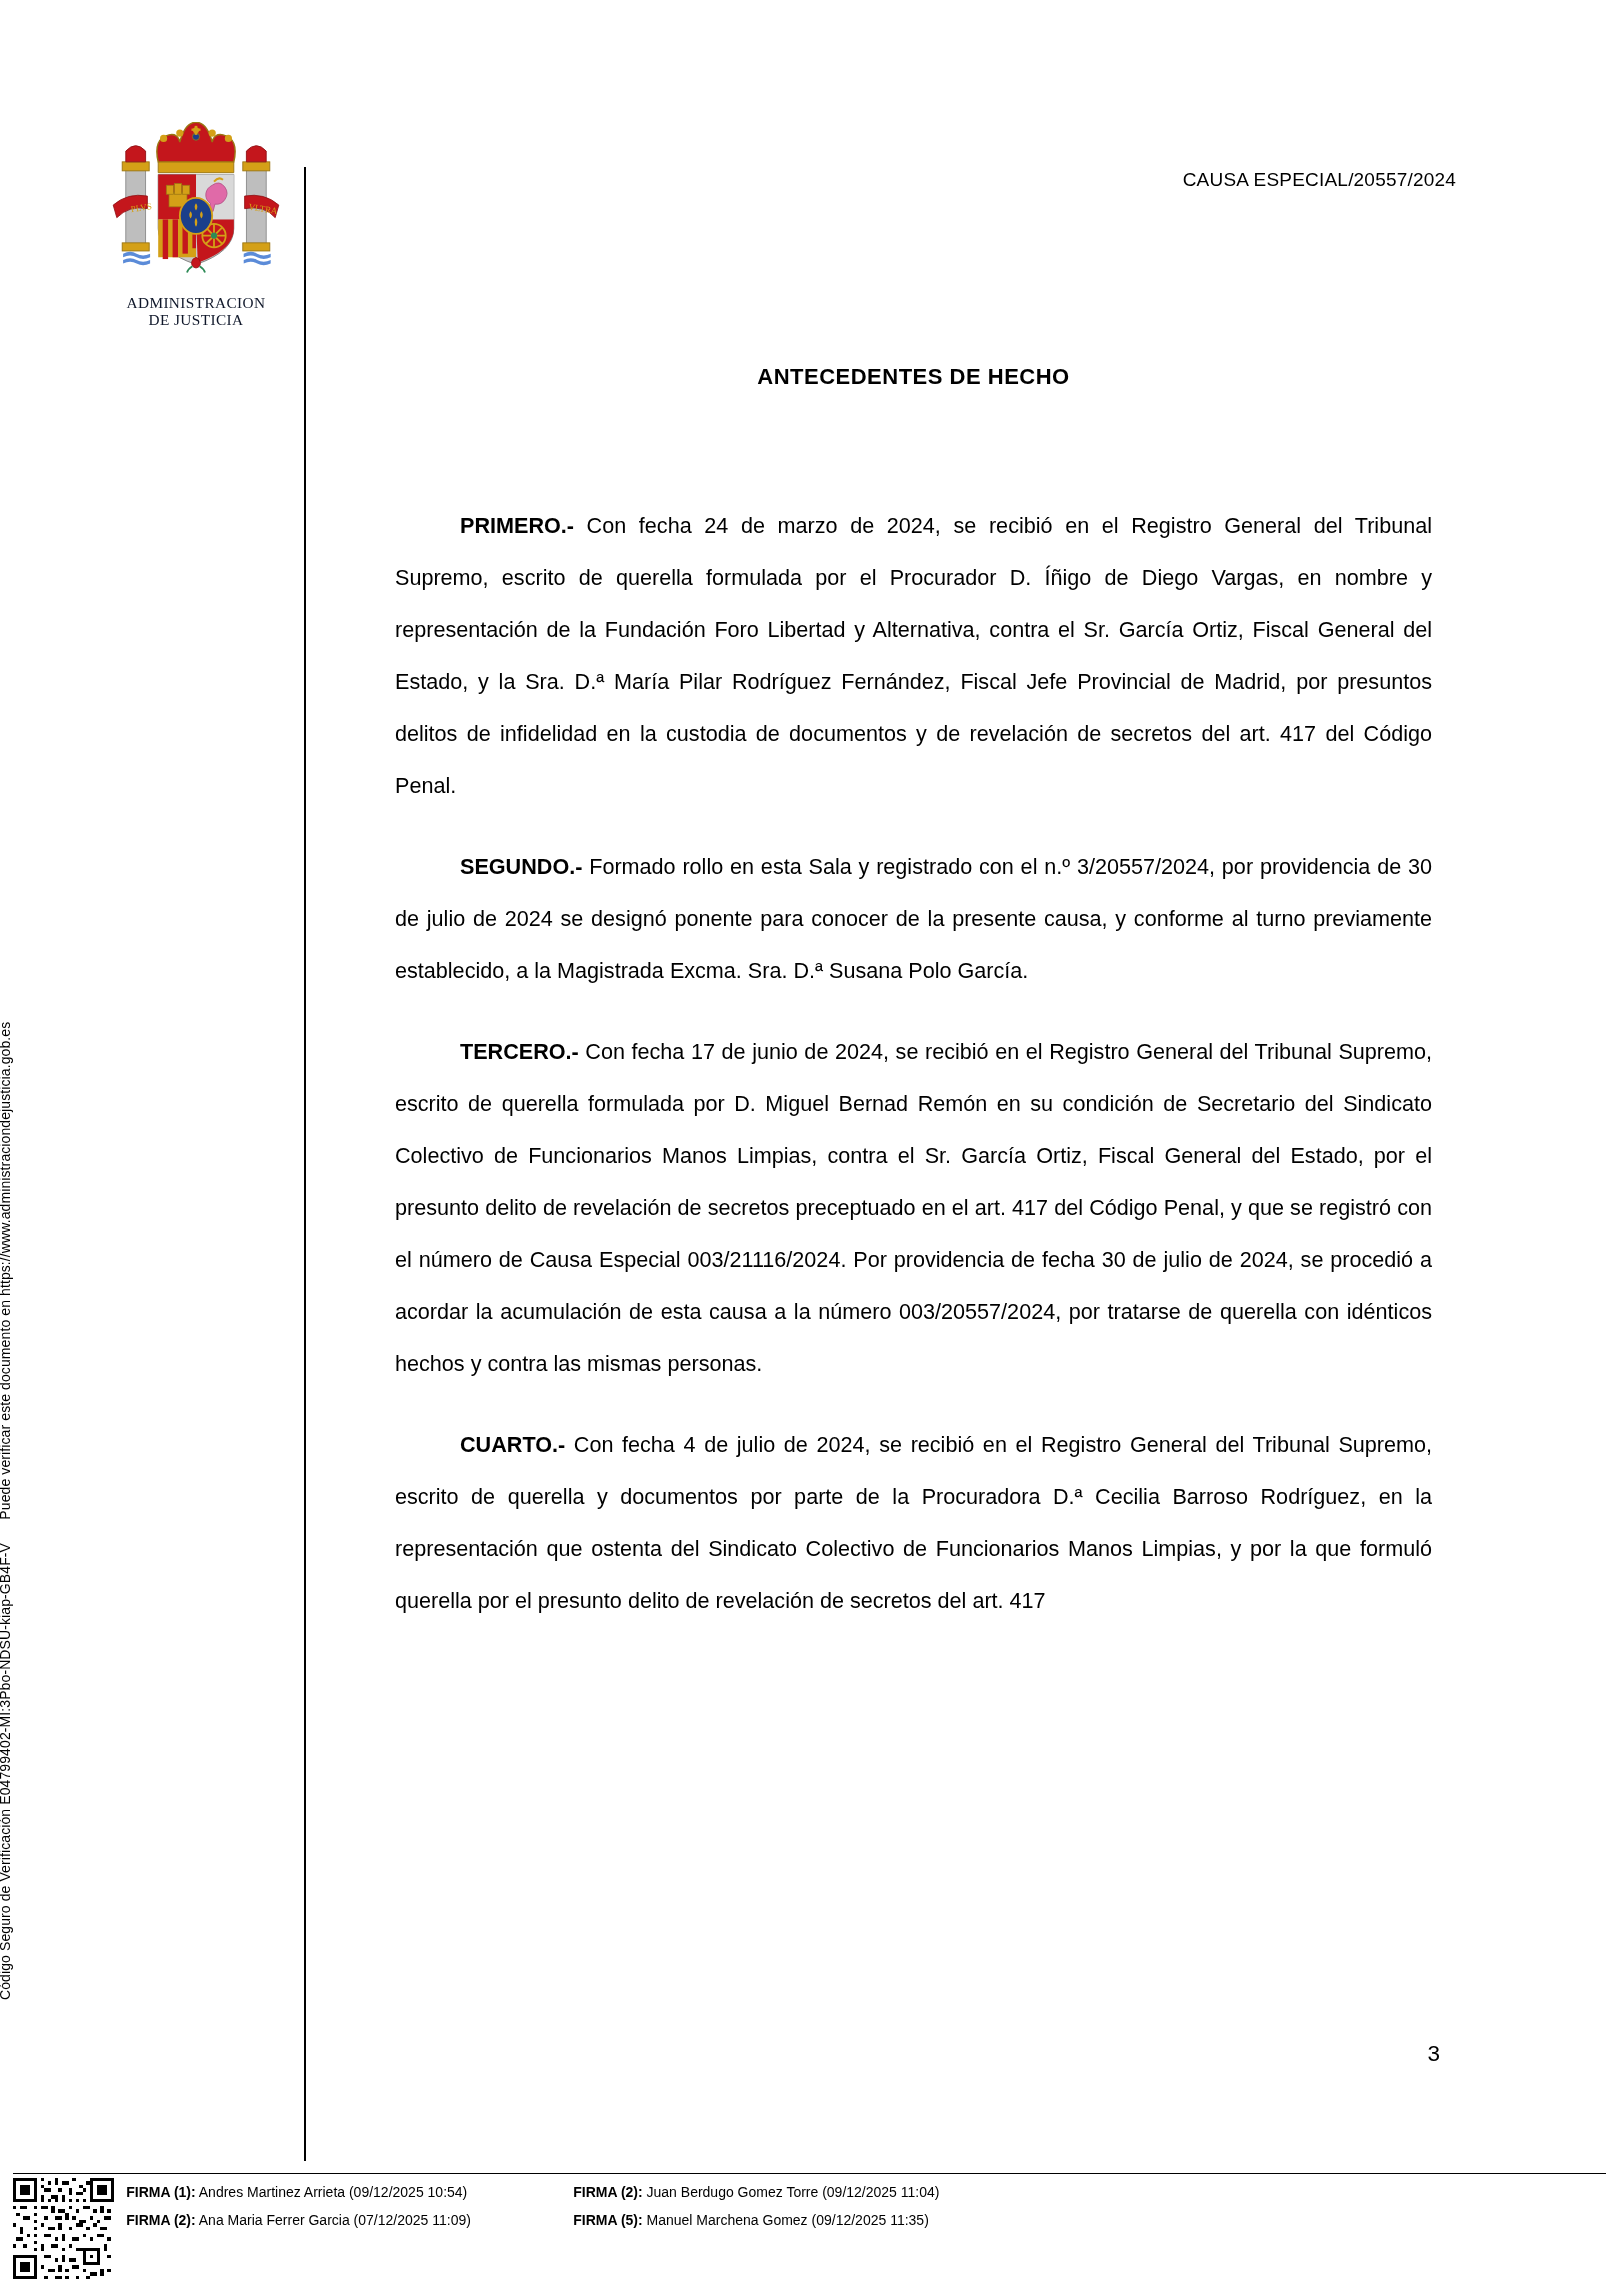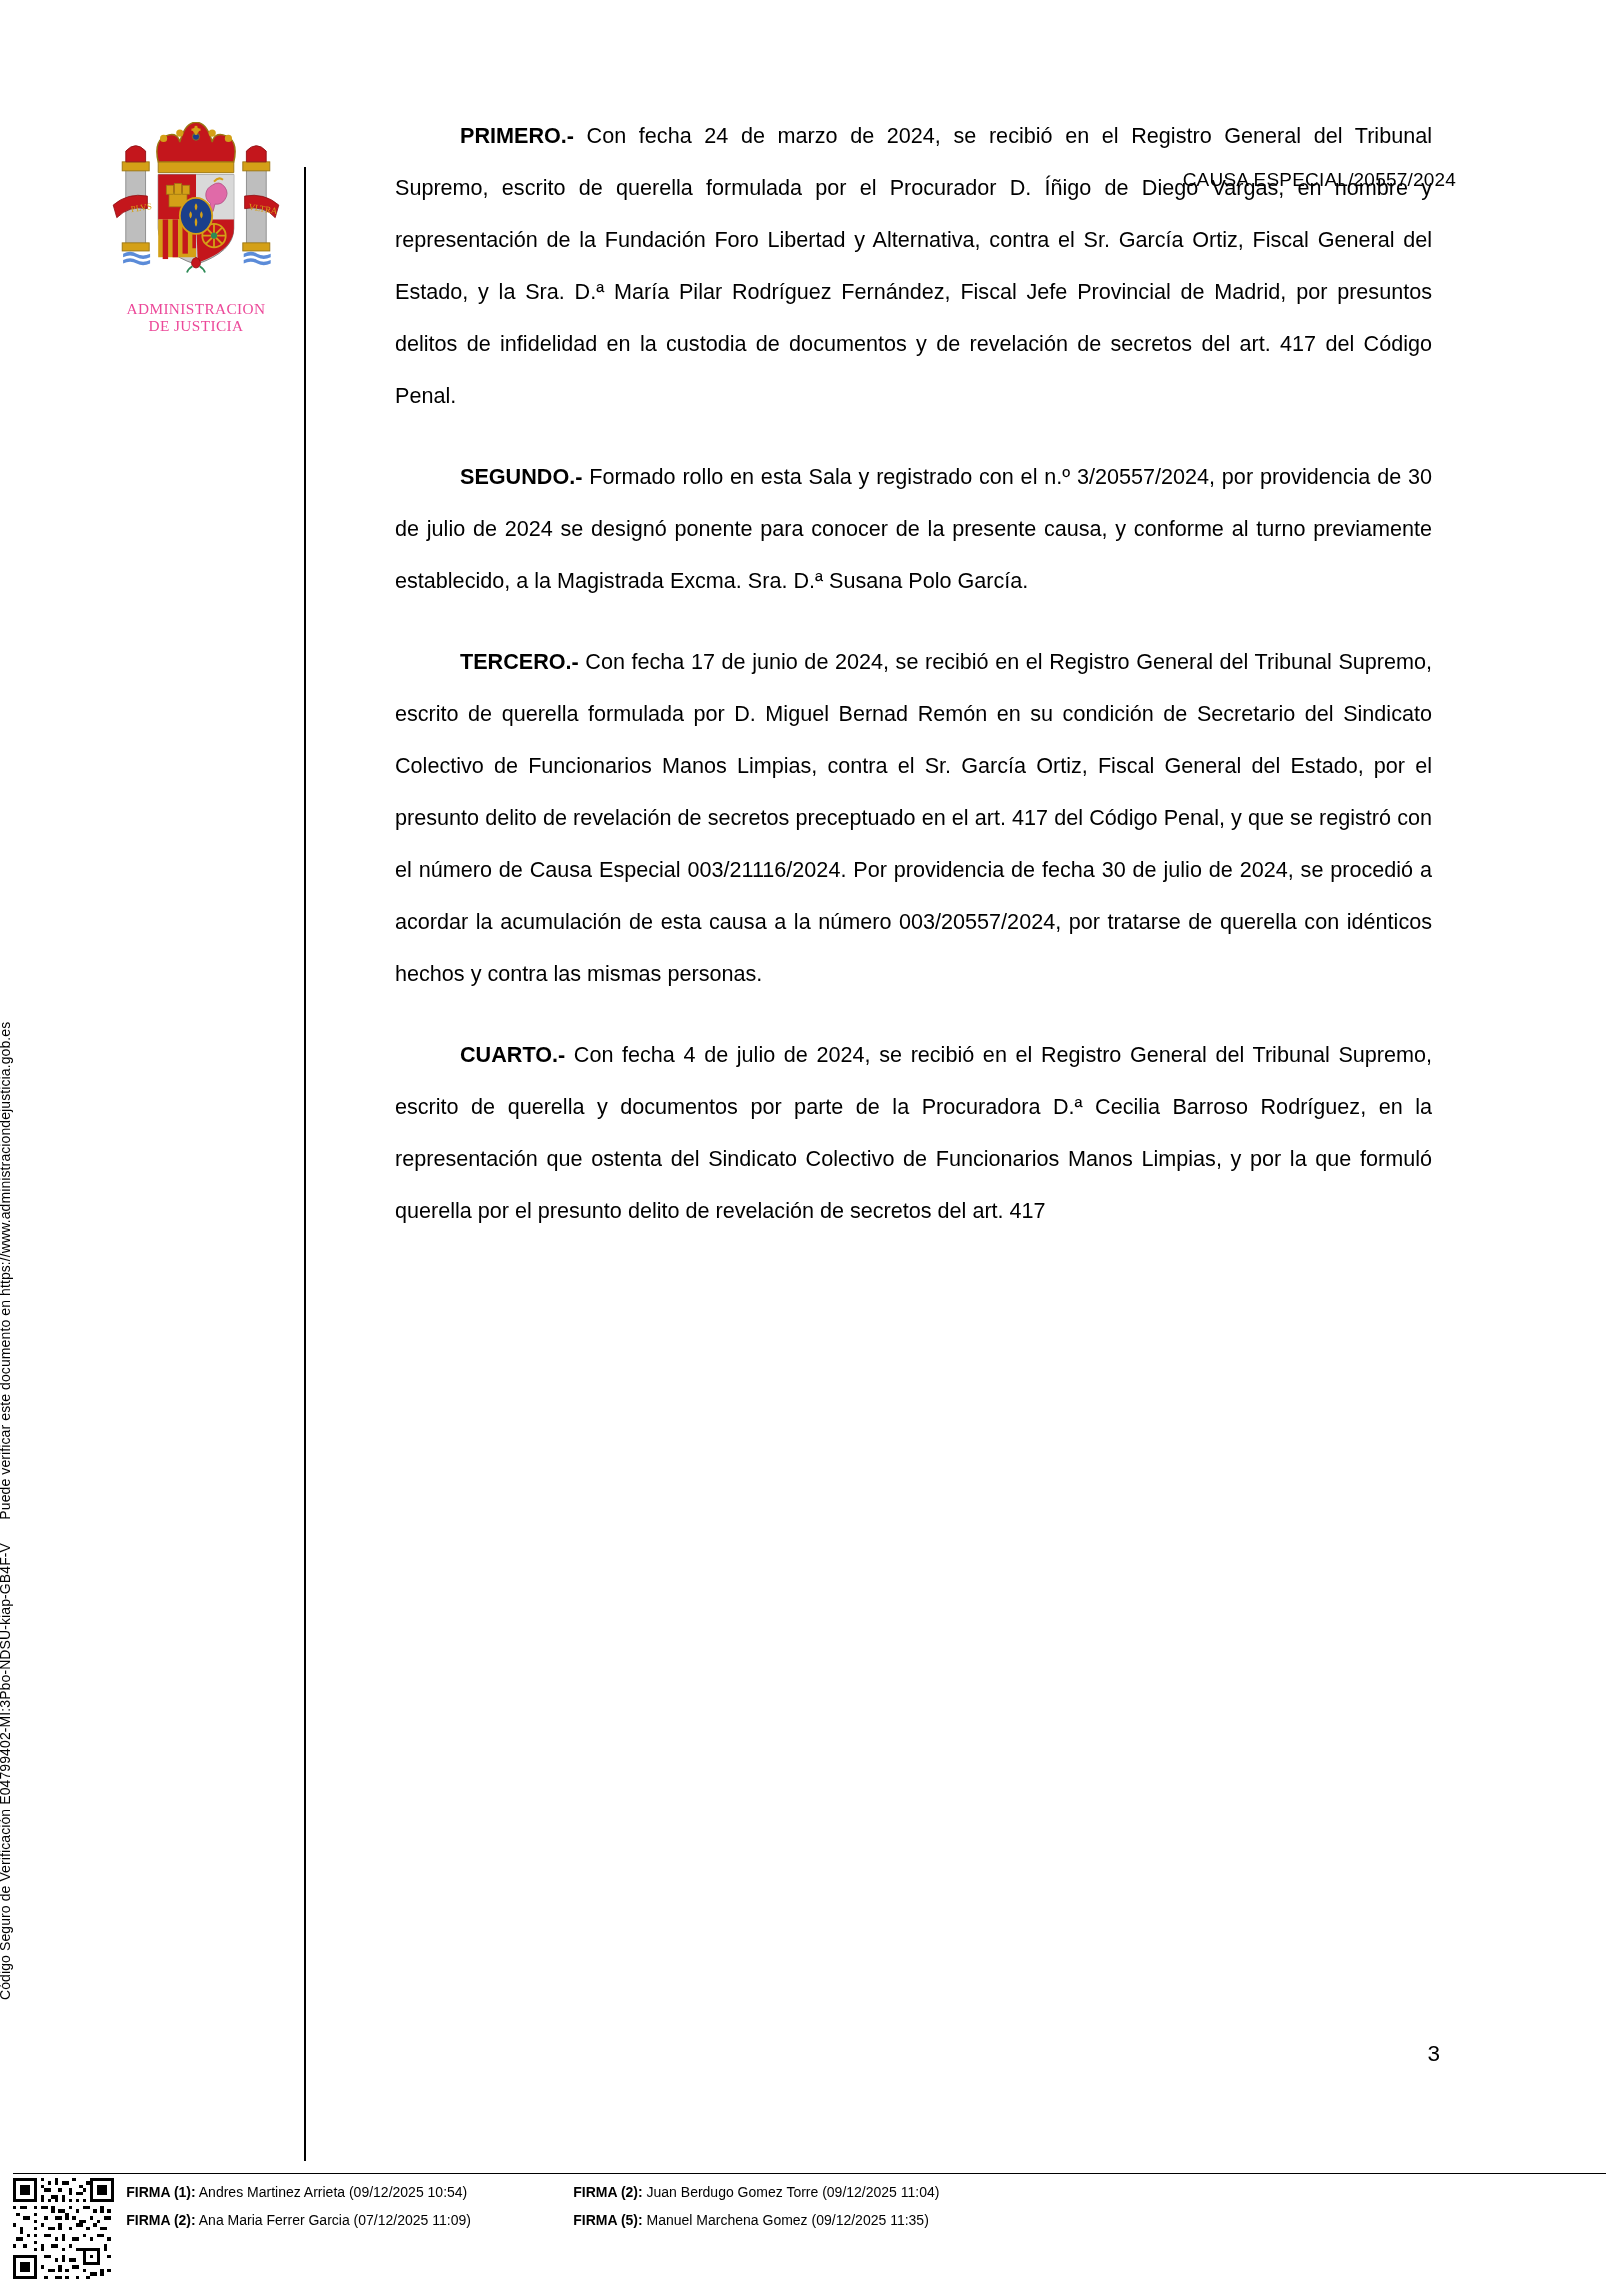--- a/index.html
+++ b/index.html
@@ -53,22 +53,22 @@
     top: 122px;
     width: 198px;
     text-align: center;
   }
   .emblem-svg { display: block; margin: 0 auto; }
   .emblem-caption {
     font-family: "Liberation Serif", serif;
     font-size: 15.3px;
     line-height: 1.12;
     letter-spacing: 0.4px;
-    color: #ec4899;
-    margin-top: 11px;
+    color: #0f172a;
+    margin-top: 5px;
     white-space: pre-line;
   }
 
   
   .v-rule {
     position: absolute;
     left: 304px;
     top: 167px;
     width: 1.8px;
     height: 1994px;
@@ -262,20 +262,21 @@
     </svg>
     <div class="emblem-caption">ADMINISTRACION
 DE JUSTICIA</div>
   </div>
 
   <div class="v-rule"></div>
 
   <div class="doc-header">CAUSA ESPECIAL/20557/2024</div>
 
   <div class="body-col">
+    <div class="section-title">ANTECEDENTES DE HECHO</div>
 
     <p class="para" id="para-primero"><b>PRIMERO.-</b><span> Con fecha 24 de marzo de 2024, se recibió en el Registro General del Tribunal Supremo, escrito de querella formulada por el Procurador D. Íñigo de Diego Vargas, en nombre y representación de la Fundación Foro Libertad y Alternativa, contra el Sr. García Ortiz, Fiscal General del Estado, y la Sra. D.ª María Pilar Rodríguez Fernández, Fiscal Jefe Provincial de Madrid, por presuntos delitos de infidelidad en la custodia de documentos y de revelación de secretos del art. 417 del Código Penal.</span></p>
 
     <p class="para"><b>SEGUNDO.-</b><span> Formado rollo en esta Sala y registrado con el n.º 3/20557/2024, por providencia de 30 de julio de 2024 se designó ponente para conocer de la presente causa, y conforme al turno previamente establecido, a la Magistrada Excma. Sra. D.ª Susana Polo García.</span></p>
 
     <p class="para"><b>TERCERO.-</b><span> Con fecha 17 de junio de 2024, se recibió en el Registro General del Tribunal Supremo, escrito de querella formulada por D. Miguel Bernad Remón en su condición de Secretario del Sindicato Colectivo de Funcionarios Manos Limpias, contra el Sr. García Ortiz, Fiscal General del Estado, por el presunto delito de revelación de secretos preceptuado en el art. 417 del Código Penal, y que se registró con el número de Causa Especial 003/21116/2024. Por providencia de fecha 30 de julio de 2024, se procedió a acordar la acumulación de esta causa a la número 003/20557/2024, por tratarse de querella con idénticos hechos y contra las mismas personas.</span></p>
 
     <p class="para"><b>CUARTO.-</b><span> Con fecha 4 de julio de 2024, se recibió en el Registro General del Tribunal Supremo, escrito de querella y documentos por parte de la Procuradora D.ª Cecilia Barroso Rodríguez, en la representación que ostenta del Sindicato Colectivo de Funcionarios Manos Limpias, y por la que formuló querella por el presunto delito de revelación de secretos del art. 417</span></p>
   </div>
 

